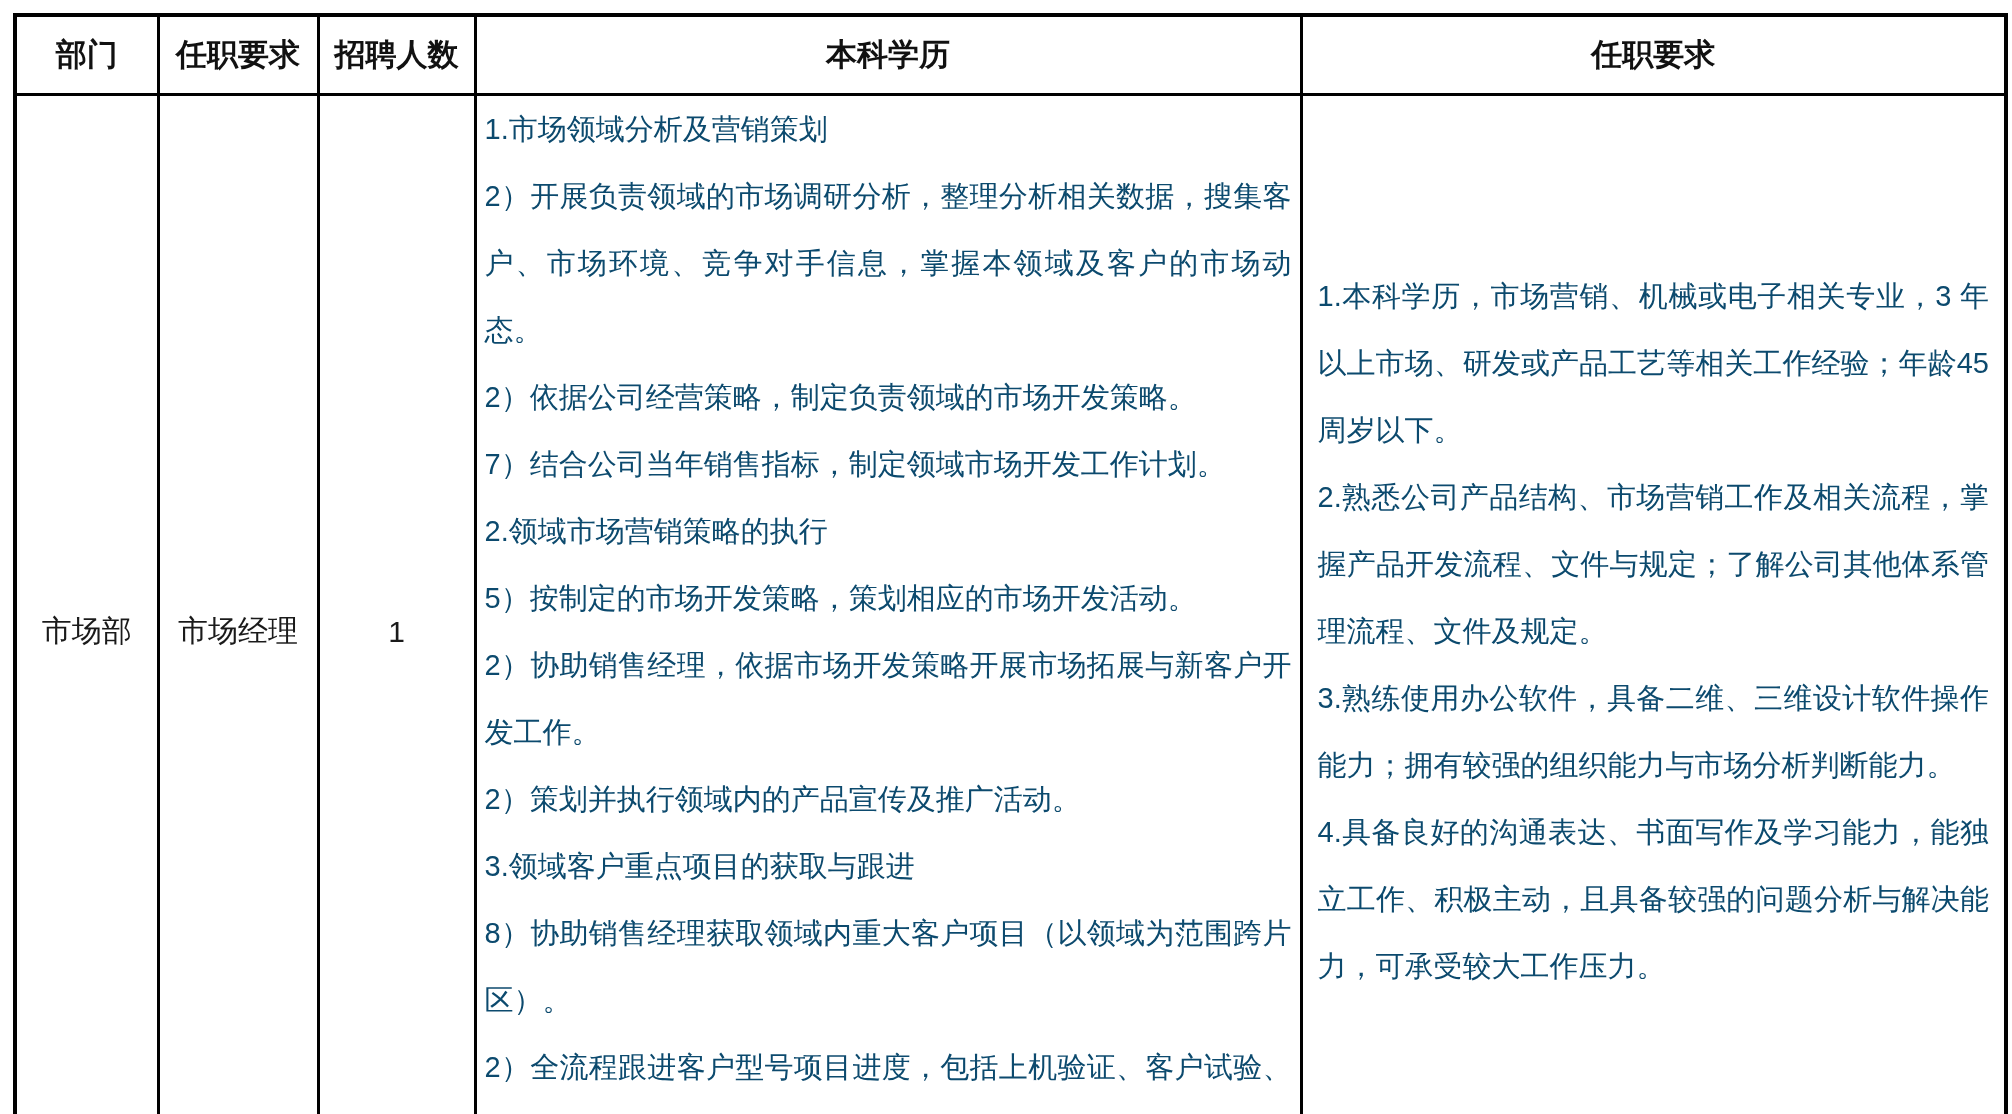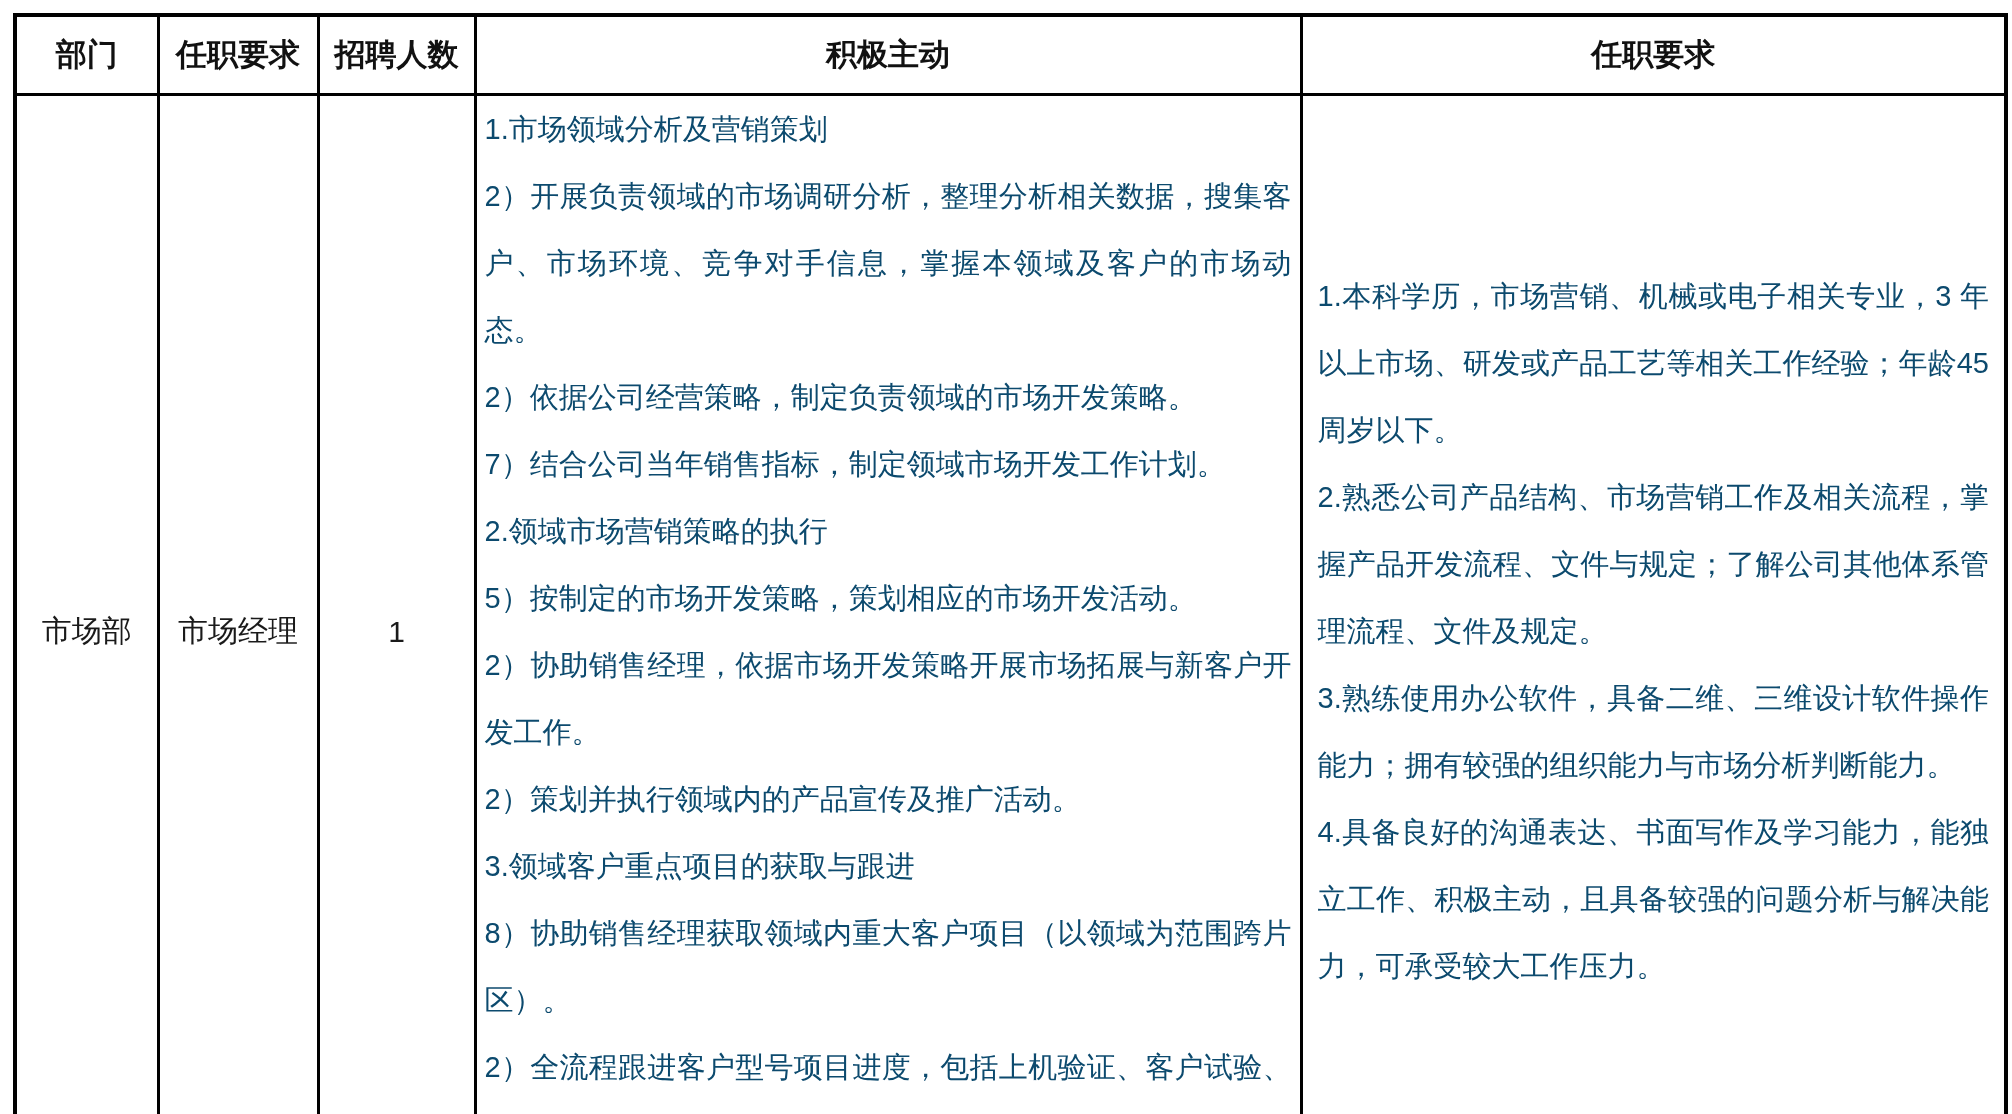--- a/index.html
+++ b/index.html
@@ -79,21 +79,21 @@
       <col class="c-pos">
       <col class="c-count">
       <col class="c-desc">
       <col class="c-req">
     </colgroup>
     <thead>
       <tr class="header-row">
         <th class="header-cell">部门</th>
         <th class="header-cell">任职要求</th>
         <th class="header-cell">招聘人数</th>
-        <th class="header-cell">积极主动</th>
+        <th class="header-cell">本科学历</th>
         <th class="header-cell">任职要求</th>
       </tr>
     </thead>
     <tbody>
       <tr>
         <td class="cell-center">市场部</td>
         <td class="cell-center">市场经理</td>
         <td class="cell-center">1</td>
         <td class="cell-desc">
           <p>1.市场领域分析及营销策划</p>

